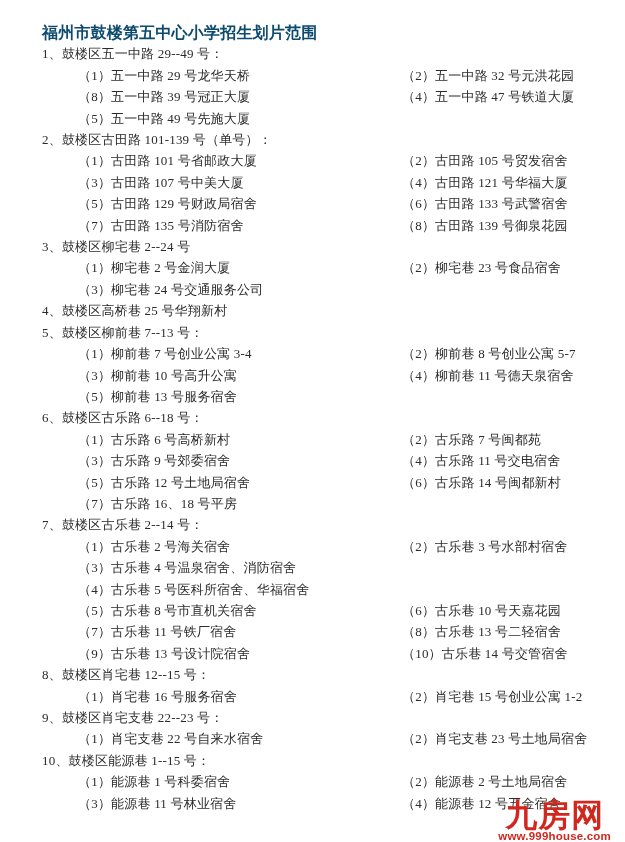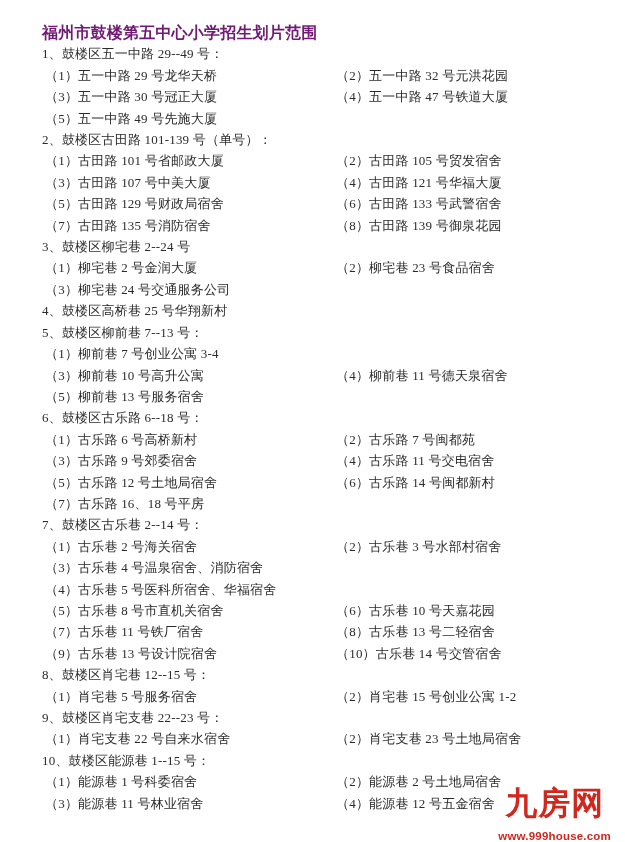--- a/index.html
+++ b/index.html
@@ -23,30 +23,31 @@
   }
   .line {
     font-size: 13px;
     line-height: 21.4px;
     white-space: nowrap;
     letter-spacing: 0.2px;
   }
   .line.title {
     font-weight: bold;
     font-size: 16px;
-    color: #701a75;
+    color: #0c4a6e;
   }
   .line.section {
     padding-left: 0;
   }
   .row {
     display: flex;
   }
   .cell {
     padding-left: 3px;
+    margin-left: 33px;
   }
   .cell.left {
     flex: 0 0 288px;
     max-width: 288px;
   }
   .watermark {
     position: absolute;
     right: 14px;
     bottom: 0px;
     text-align: center;
@@ -56,37 +57,37 @@
     font-family: "Liberation Sans", "DejaVu Sans", sans-serif;
     font-weight: bold;
     font-size: 32px;
     letter-spacing: 1px;
     line-height: 30px;
   }
   .watermark .url {
     font-family: "Liberation Sans", "DejaVu Sans", sans-serif;
     font-weight: bold;
     font-size: 11.5px;
-    margin-top: 13px;
+    margin-top: 1px;
     letter-spacing: 0.2px;
   }
 </style>
 </head>
 <body>
 
 <div class="doc" style="color: rgb(43, 43, 43);">
   <div>
       <div class="line title">福州市鼓楼第五中心小学招生划片范围</div>
       <div class="line section">1、鼓楼区五一中路 29--49 号：</div>
       <div class="line row">
         <span class="cell left">（1）五一中路 29 号龙华天桥</span>
         <span class="cell">（2）五一中路 32 号元洪花园</span>
       </div>
       <div class="line row">
-        <span class="cell left">（3）五一中路 30 号冠正大厦</span>
+        <span class="cell left">（8）五一中路 39 号冠正大厦</span>
         <span class="cell">（4）五一中路 47 号铁道大厦</span>
       </div>
       <div class="line row">
         <span class="cell">（5）五一中路 49 号先施大厦</span>
       </div>
       <div class="line section">2、鼓楼区古田路 101-139 号（单号）：</div>
       <div class="line row">
         <span class="cell left">（1）古田路 101 号省邮政大厦</span>
         <span class="cell">（2）古田路 105 号贸发宿舍</span>
       </div>
@@ -107,20 +108,21 @@
         <span class="cell left">（1）柳宅巷 2 号金润大厦</span>
         <span class="cell">（2）柳宅巷 23 号食品宿舍</span>
       </div>
       <div class="line row">
         <span class="cell">（3）柳宅巷 24 号交通服务公司</span>
       </div>
       <div class="line section">4、鼓楼区高桥巷 25 号华翔新村</div>
       <div class="line section">5、鼓楼区柳前巷 7--13 号：</div>
       <div class="line row">
         <span class="cell left">（1）柳前巷 7 号创业公寓 3-4</span>
+        <span class="cell">（2）柳前巷 8 号创业公寓 5-7</span>
       </div>
       <div class="line row">
         <span class="cell left">（3）柳前巷 10 号高升公寓</span>
         <span class="cell">（4）柳前巷 11 号德天泉宿舍</span>
       </div>
       <div class="line row">
         <span class="cell">（5）柳前巷 13 号服务宿舍</span>
       </div>
       <div class="line section">6、鼓楼区古乐路 6--18 号：</div>
       <div class="line row">
@@ -156,21 +158,21 @@
       <div class="line row">
         <span class="cell left">（7）古乐巷 11 号铁厂宿舍</span>
         <span class="cell">（8）古乐巷 13 号二轻宿舍</span>
       </div>
       <div class="line row">
         <span class="cell left">（9）古乐巷 13 号设计院宿舍</span>
         <span class="cell">（10）古乐巷 14 号交管宿舍</span>
       </div>
       <div class="line section">8、鼓楼区肖宅巷 12--15 号：</div>
       <div class="line row">
-        <span class="cell left">（1）肖宅巷 5 号服务宿舍</span>
+        <span class="cell left">（1）肖宅巷 16 号服务宿舍</span>
         <span class="cell">（2）肖宅巷 15 号创业公寓 1-2</span>
       </div>
       <div class="line section">9、鼓楼区肖宅支巷 22--23 号：</div>
       <div class="line row">
         <span class="cell left">（1）肖宅支巷 22 号自来水宿舍</span>
         <span class="cell">（2）肖宅支巷 23 号土地局宿舍</span>
       </div>
       <div class="line section">10、鼓楼区能源巷 1--15 号：</div>
       <div class="line row">
         <span class="cell left">（1）能源巷 1 号科委宿舍</span>

